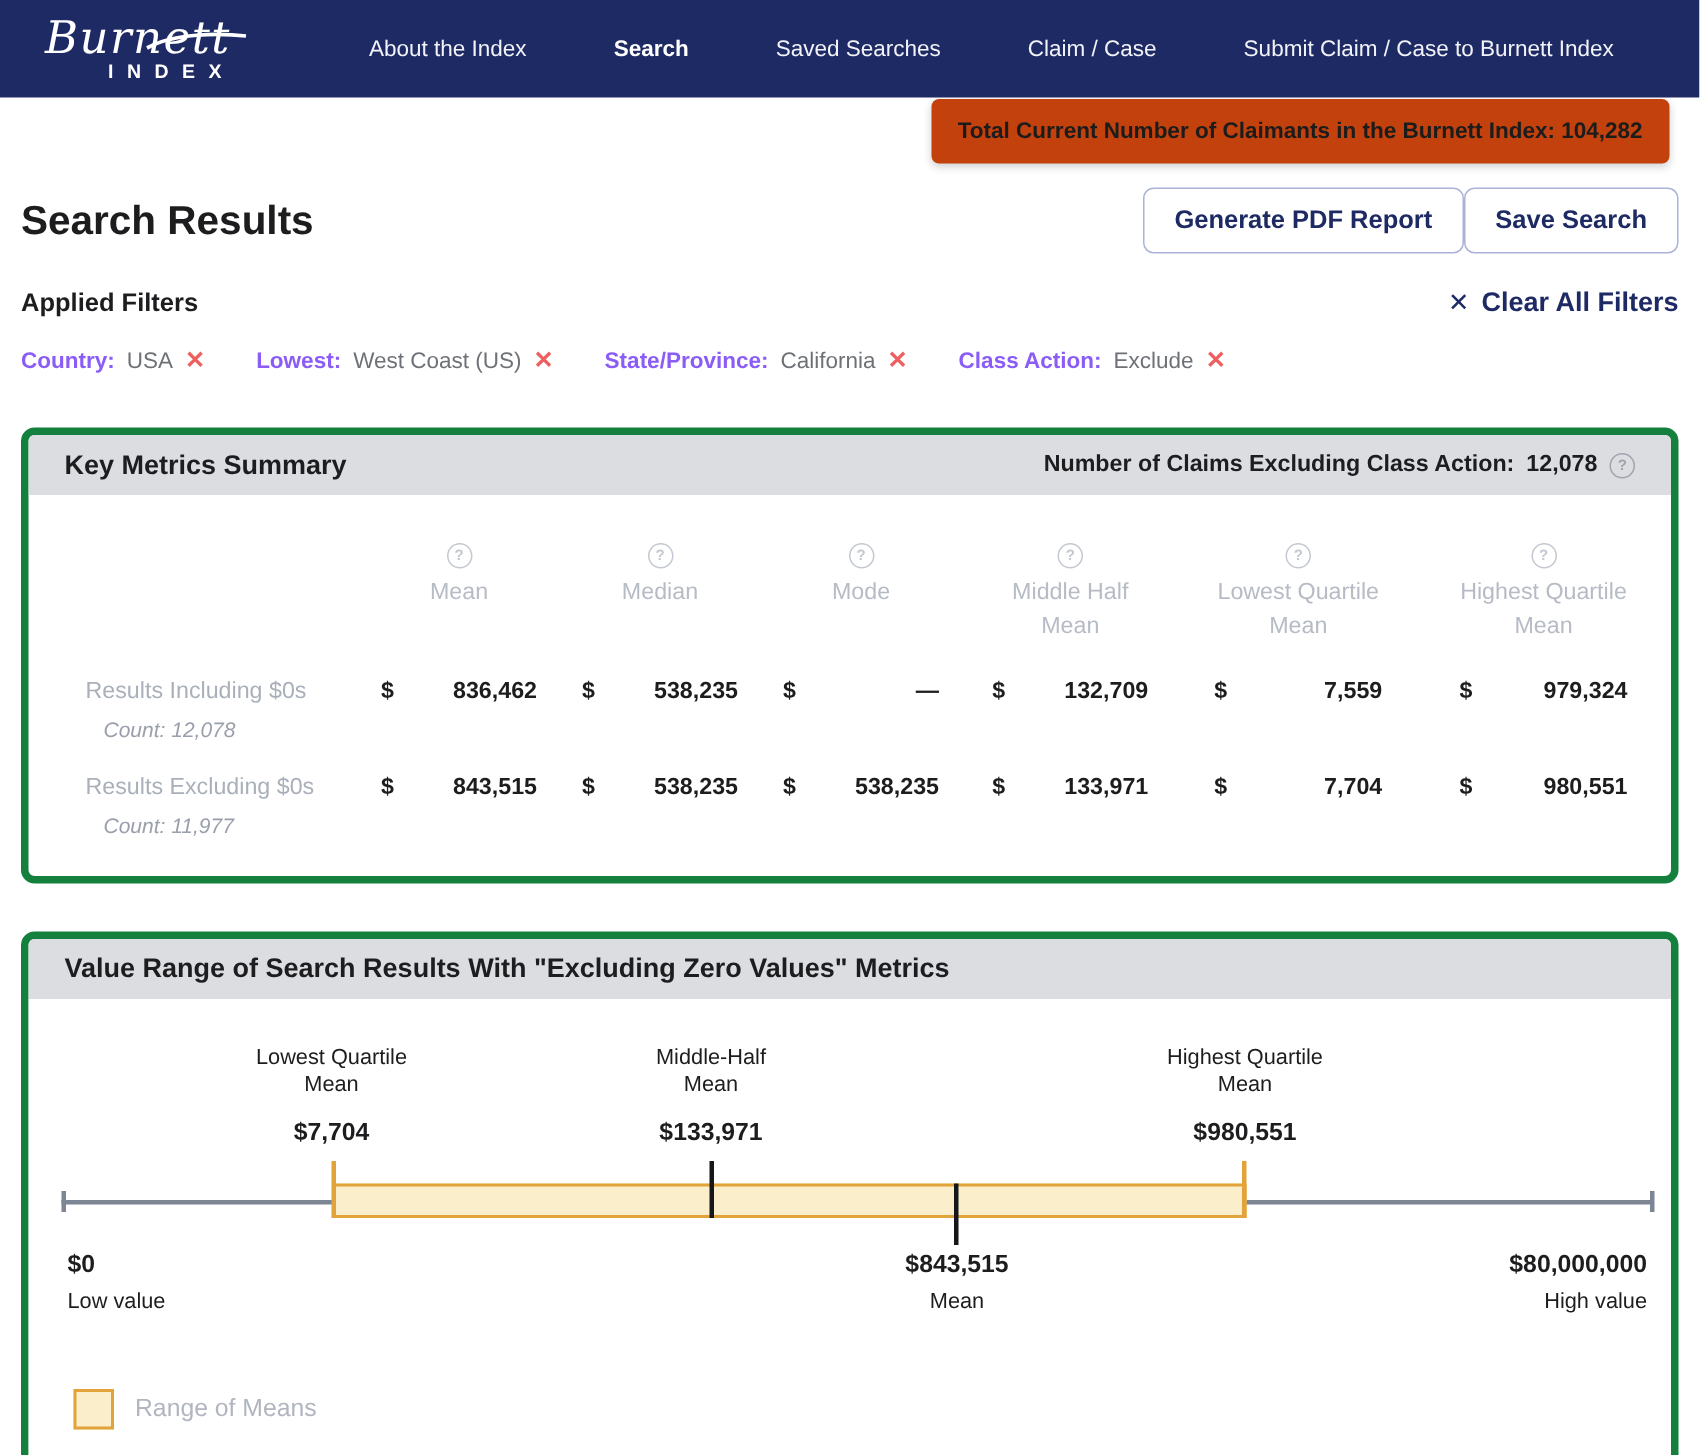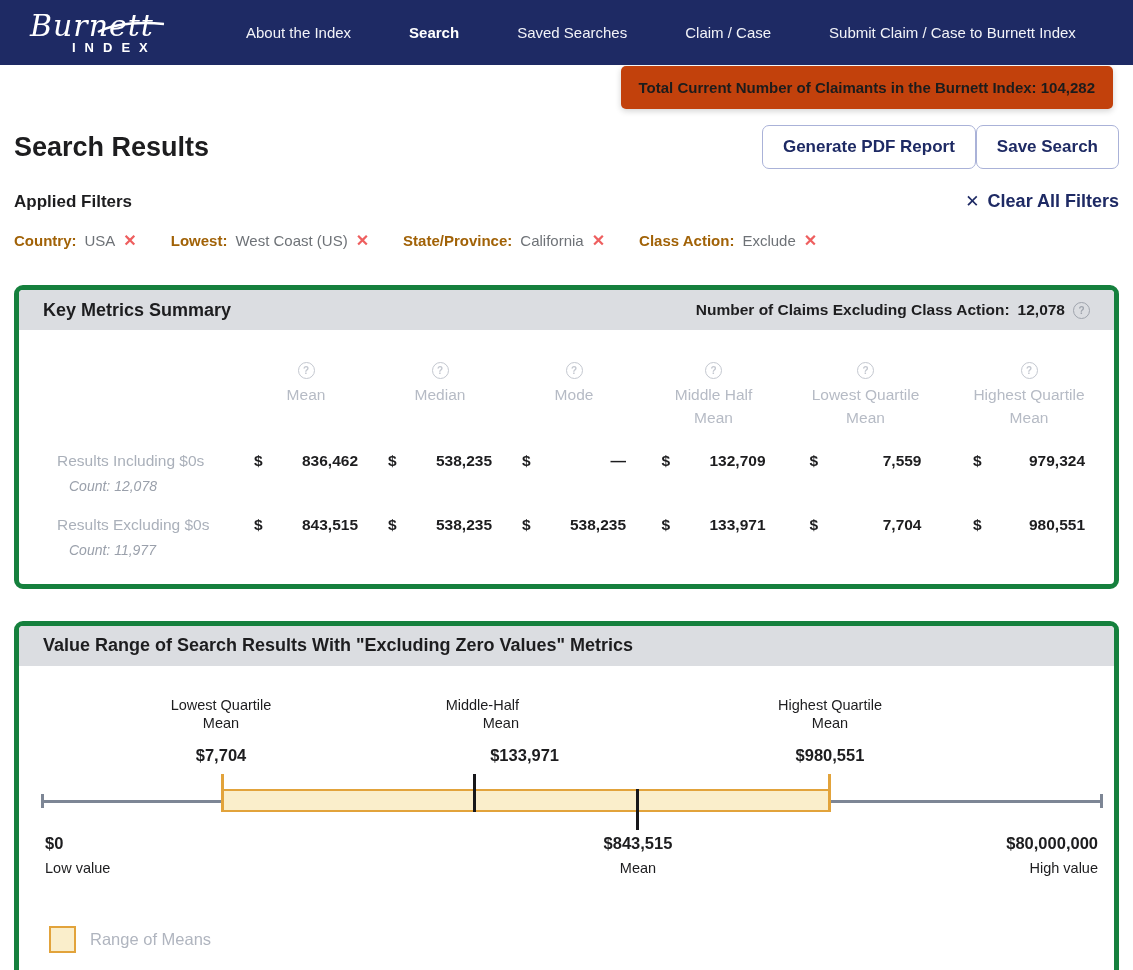--- a/index.html
+++ b/index.html
@@ -45,21 +45,21 @@
     cursor:pointer; font-family:"Liberation Sans", sans-serif;
   }
 
   .filters-head { display:flex; justify-content:space-between; align-items:center; margin-top:22px; }
   .filters-title { font-size:17px; font-weight:bold; color:#1d1d1f; }
   .clear-all { display:flex; align-items:center; gap:8px; color:#1e2a64; font-size:18px; font-weight:bold; cursor:pointer; }
   .clear-all .x { font-size:17px; font-weight:normal; }
 
   .filter-row { display:flex; gap:34px; margin-top:20px; align-items:center; }
   .filter-chip { display:flex; align-items:center; gap:8px; font-size:15px; }
-  .filter-label { font-weight:bold; color:#a16207; }
+  .filter-label { font-weight:bold; color:#8b5cf6; }
   .filter-value { color:#6e7277; }
   .filter-x { color:#ee5f5f; font-size:16px; font-weight:bold; cursor:pointer; line-height:1; }
 
   
   .panel {
     border:5px solid #15803d; border-radius:9px; overflow:hidden; background:#fff;
   }
   .panel-header {
     background:#dbdde1; padding:9px 24px; display:flex; justify-content:space-between; align-items:center;
     min-height:40px;
@@ -312,21 +312,21 @@
     <div class="panel-header">
       <div class="panel-title">Value Range of Search Results With "Excluding Zero Values" Metrics</div>
     </div>
 
     <div class="chart-body">
 
       <div class="marker-label" style="left:117px; top:30px;">
         <div class="marker-name" style="max-width:110px;margin:0 auto;">Lowest Quartile Mean</div>
         <div class="marker-value">$7,704</div>
       </div>
-      <div class="marker-label" style="left:370px; top:30px;text-align:right;">
+      <div class="marker-label" style="left:370px; top:30px;">
         <div class="marker-name" style="max-width:90px;margin:0 auto;">Middle-Half Mean</div>
         <div class="marker-value">$133,971</div>
       </div>
       <div class="marker-label" style="left:726px; top:30px;">
         <div class="marker-name" style="max-width:110px;margin:0 auto;">Highest Quartile Mean</div>
         <div class="marker-value">$980,551</div>
       </div>
 
       <div class="axis-line" style="left:22px; width:1061px;"></div>
       <div class="axis-cap" style="left:22px;"></div>

